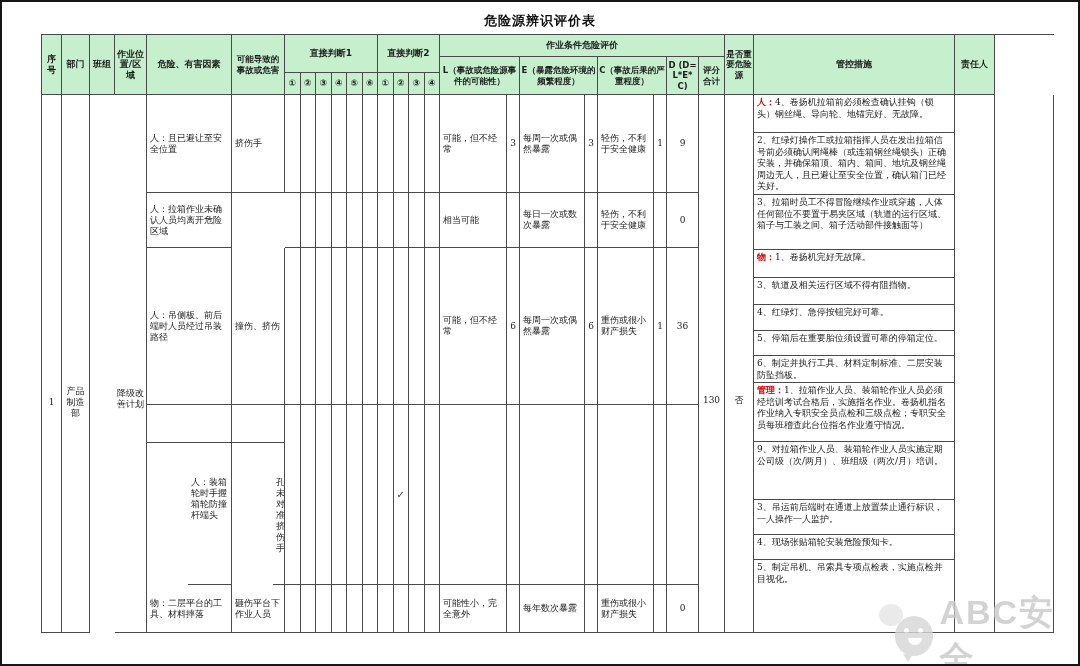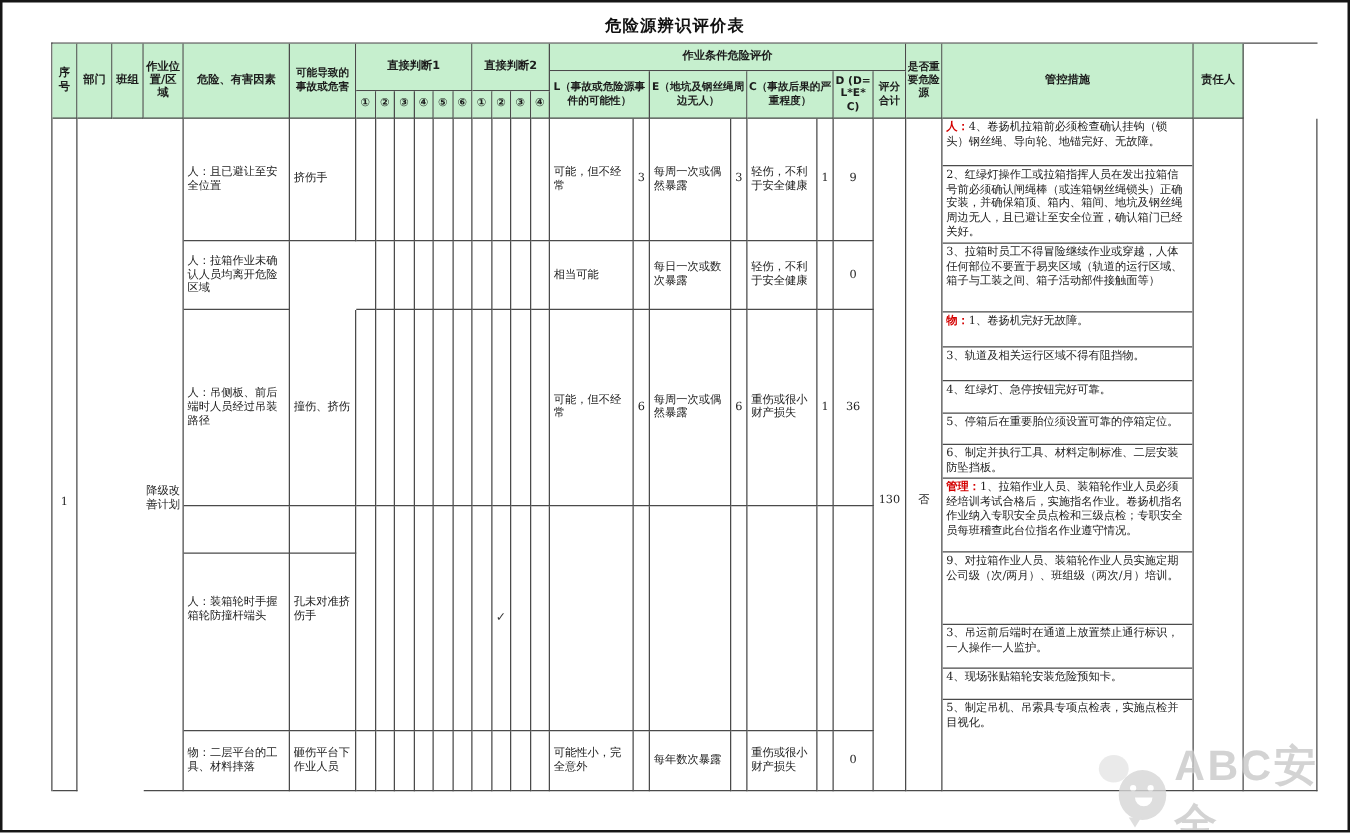--- a/index.html
+++ b/index.html
@@ -14,21 +14,21 @@
          border-top:1px solid #4a4a4a;border-left:1px solid #4a4a4a;background:#fff;}
   .c{border-right:1px solid #4a4a4a;border-bottom:1px solid #4a4a4a;box-sizing:border-box;
      display:flex;align-items:center;justify-content:center;text-align:center;
      font-size:9px;line-height:11px;color:#222;overflow:hidden;padding:1px;
      word-break:break-all;}
   .hd{background:#c6efce;font-weight:bold;font-size:9px;line-height:10.5px;color:#1c1c1c;}
   .hd.sm{font-size:8.5px;}
   .bt{font-family:"DejaVu Serif","Liberation Serif",serif;}
   .tl{justify-content:flex-start;text-align:left;padding:2px 3px;}
   .pos{align-items:flex-start;}
-  .top{align-items:flex-start;padding-top:34px;}
+  .top{align-items:flex-start;padding-top:34px;margin-left:41px;}
   .meascell{display:block;padding:0;}
   .mrow{box-sizing:border-box;border-bottom:1px solid #4a4a4a;padding:2px 3px;
         font-size:9px;line-height:11.5px;text-align:left;color:#222;overflow:hidden;
         word-break:break-all;font-family:"DejaVu Serif","Liberation Serif",serif;}
   .mrow:last-child{border-bottom:none;}
   .red{color:#d40000;font-weight:bold;}
   .chk{font-size:10px;color:#3a3a3a;}
   
   .wm{position:absolute;left:893px;top:588px;display:flex;align-items:center;opacity:.8;z-index:5;}
   .wm-text{font-size:34px;font-weight:bold;color:#c9c9c9;letter-spacing:2px;
@@ -63,29 +63,30 @@
     <div class="c hd" style="grid-area:3/9/4/10">③</div>
     <div class="c hd" style="grid-area:3/10/4/11">④</div>
     <div class="c hd" style="grid-area:3/11/4/12">⑤</div>
     <div class="c hd" style="grid-area:3/12/4/13">⑥</div>
     <div class="c hd" style="grid-area:3/13/4/14">①</div>
     <div class="c hd" style="grid-area:3/14/4/15">②</div>
     <div class="c hd" style="grid-area:3/15/4/16">③</div>
     <div class="c hd" style="grid-area:3/16/4/17">④</div>
     <div class="c hd" style="grid-area:1/17/2/25">作业条件危险评价</div>
     <div class="c hd sm" style="grid-area:2/17/4/19">L（事故或危险源事件的可能性）</div>
-    <div class="c hd sm" style="grid-area:2/19/4/21">E（地坑及钢丝绳周边无人）</div>
+    <div class="c hd sm" style="grid-area:2/19/4/21">E（暴露危险环境的频繁程度）</div>
     <div class="c hd sm" style="grid-area:2/21/4/23">C（事故后果的严重程度）</div>
     <div class="c hd sm" style="grid-area:2/23/4/24">D (D=L*E*C)</div>
     <div class="c hd sm" style="grid-area:2/24/4/25">评分合计</div>
     <div class="c hd sm" style="grid-area:1/25/4/26">是否重要危险源</div>
     <div class="c hd" style="grid-area:1/26/4/27">管控措施</div>
     <div class="c hd" style="grid-area:1/27/4/28">责任人</div>
 
     <div class="c bt pos" style="grid-area:4/1/10/2;padding-top:302px">1</div>
+    <div class="c bt pos" style="grid-area:4/2/10/3;padding-top:291px">产品制造部</div>
     <div class="c bt pos" style="grid-area:4/4/10/5;padding-top:293px">降级改善计划</div>
 
     <div class="c bt tl" style="grid-area:4/5/5/6">人：且已避让至安全位置</div>
     <div class="c bt tl" style="grid-area:4/6/5/7">挤伤手</div>
     <div class="c bt tl" style="grid-area:5/5/6/6">人：拉箱作业未确认人员均离开危险区域</div>
     <div class="c bt tl" style="grid-area:6/5/7/6">人：吊侧板、前后端时人员经过吊装路径</div>
     <div class="c bt tl" style="grid-area:6/6/7/7">撞伤、挤伤</div>
     <div class="c" style="grid-area:7/5/8/6"></div>
     <div class="c" style="grid-area:7/6/8/7"></div>
     <div class="c bt tl top" style="grid-area:8/5/9/6">人：装箱轮时手握箱轮防撞杆端头</div>

